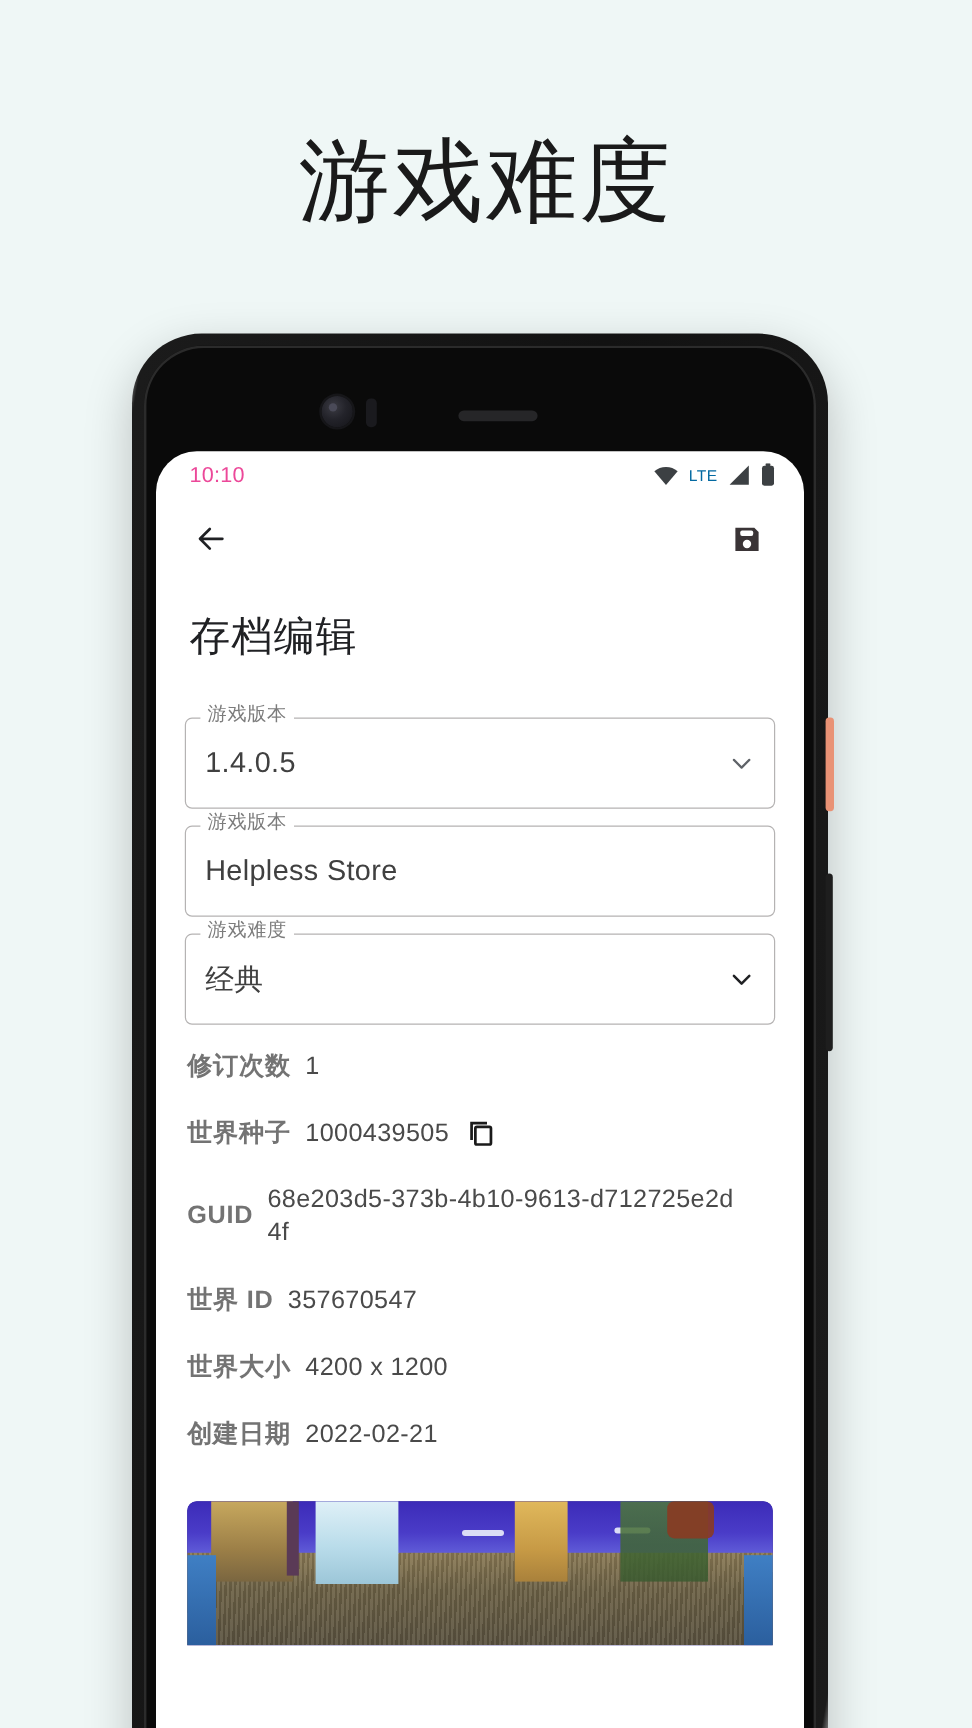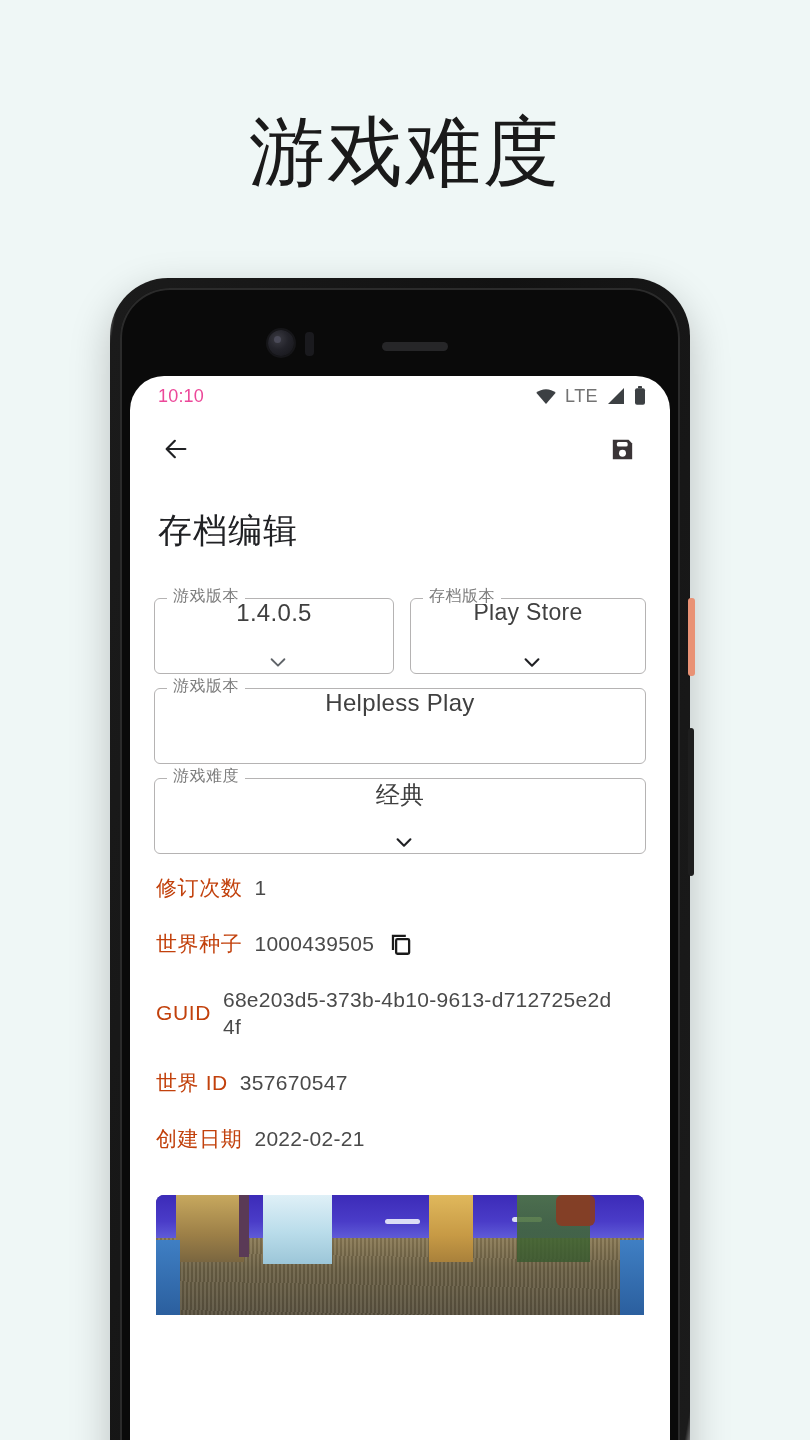--- a/index.html
+++ b/index.html
@@ -152,22 +152,22 @@
     font-size: 18px;
     color: #ec4899;
     letter-spacing: 0.2px;
   }
   .status-icons {
     display: flex;
     align-items: center;
     gap: 8px;
   }
   .status-icons .lte {
-    font-size: 18px;
-    color: #737373;
+    font-size: 13px;
+    color: #0369a1;
     letter-spacing: 0.4px;
   }
   .ic { display: block; }
 
   
   .app-bar {
     height: 66px;
     display: flex;
     align-items: center;
     justify-content: space-between;
@@ -228,21 +228,20 @@
 
   .field {
     position: relative;
     border: 1px solid #b5b3b3;
     border-radius: 6px;
     height: 76px;
     box-sizing: border-box;
     display: flex;
     align-items: center;
     padding: 0 16px;
-    flex-direction: column;
   }
   .field .legend {
     position: absolute;
     top: -11px;
     left: 12px;
     background: #ffffff;
     padding: 0 6px;
     font-size: 16px;
     color: #7c7c7c;
     letter-spacing: 0.5px;
@@ -267,23 +266,24 @@
   
   .info-list { padding: 20px 26px 10px 26px; }
   .info-row {
     display: flex;
     align-items: baseline;
     gap: 12px;
     margin-bottom: 28px;
   }
   .info-label {
     font-size: 21px;
-    color: #c2410c;
+    color: #737373;
     letter-spacing: 0.6px;
     flex: none;
+    font-weight: bold;
   }
   .info-value {
     font-size: 21px;
     color: #4a4a4a;
     letter-spacing: 0.3px;
     word-break: break-all;
   }
   .info-row.guid { align-items: center; }
   .info-row.guid .info-value {
     line-height: 1.3;
@@ -395,32 +395,25 @@
         <div class="form-area">
 
           <div class="row2">
             <div class="field f-version">
               <span class="legend">游戏版本</span>
               <span class="value">1.4.0.5</span>
               <svg class="chev" viewBox="0 0 24 24">
                 <path d="M5 9 L12 16 L19 9" fill="none" stroke="#5f6368" stroke-width="2" stroke-linecap="round" stroke-linejoin="round"></path>
               </svg>
             </div>
-            <div class="field f-savever">
-              <span class="legend">存档版本</span>
-              <span class="value">Play Store</span>
-              <svg class="chev" viewBox="0 0 24 24">
-                <path d="M5 9 L12 16 L19 9" fill="none" stroke="#202124" stroke-width="2.3" stroke-linecap="round" stroke-linejoin="round"></path>
-              </svg>
-            </div>
           </div>
 
           <div class="field" style="margin-bottom:14px;">
             <span class="legend">游戏版本</span>
-            <span class="value">Helpless Play</span>
+            <span class="value">Helpless Store</span>
           </div>
 
           <div class="field">
             <span class="legend">游戏难度</span>
             <span class="value">经典</span>
             <svg class="chev" viewBox="0 0 24 24">
               <path d="M5 9 L12 16 L19 9" fill="none" stroke="#202124" stroke-width="2.3" stroke-linecap="round" stroke-linejoin="round"></path>
             </svg>
           </div>
 
@@ -445,20 +438,24 @@
           <div class="info-row guid">
             <span class="info-label">GUID</span>
             <span class="info-value">68e203d5-373b-4b10-9613-d712725e2d4f</span>
           </div>
 
           <div class="info-row">
             <span class="info-label">世界 ID</span>
             <span class="info-value">357670547</span>
           </div>
 
+          <div class="info-row">
+            <span class="info-label">世界大小</span>
+            <span class="info-value">4200 x 1200</span>
+          </div>
 
           <div class="info-row">
             <span class="info-label">创建日期</span>
             <span class="info-value">2022-02-21</span>
           </div>
 
         </div>
 
         <div class="map-preview-wrap">
           <div class="map-preview">

